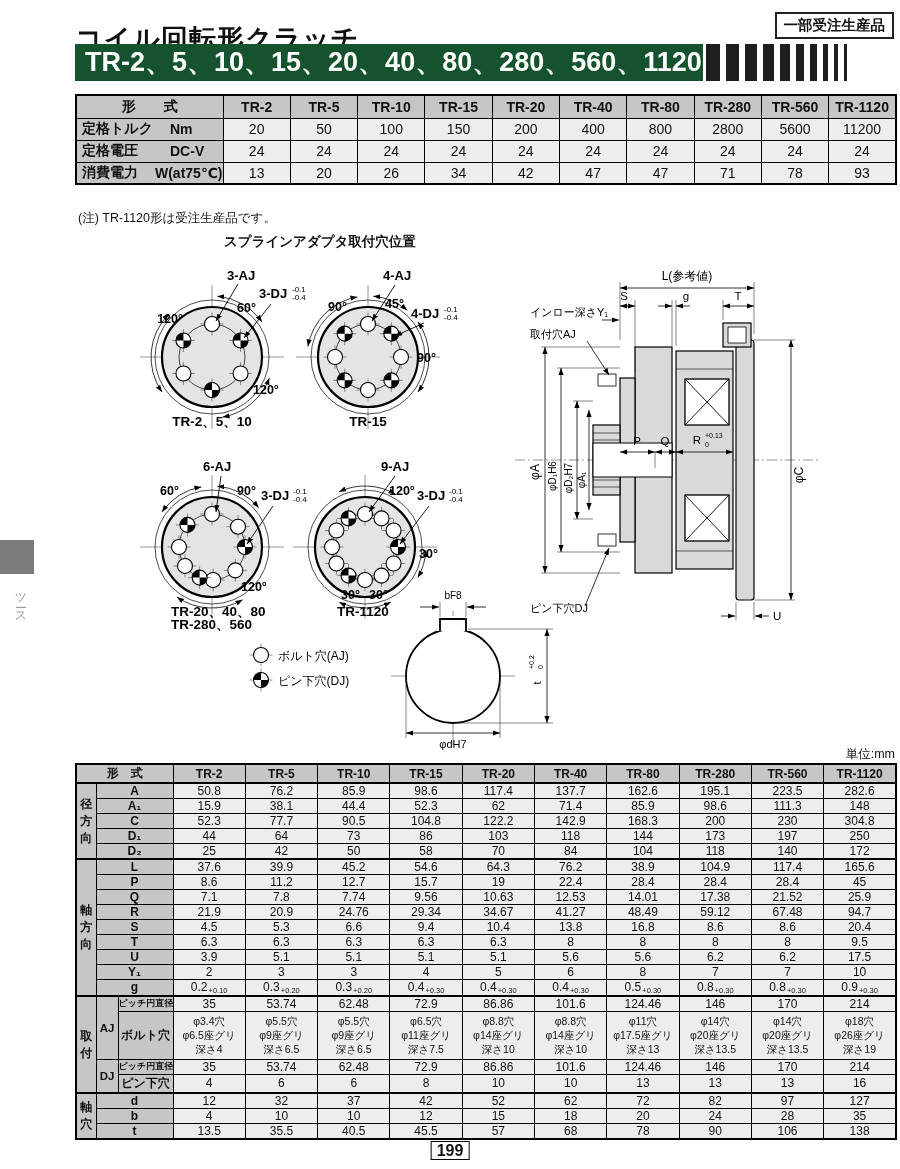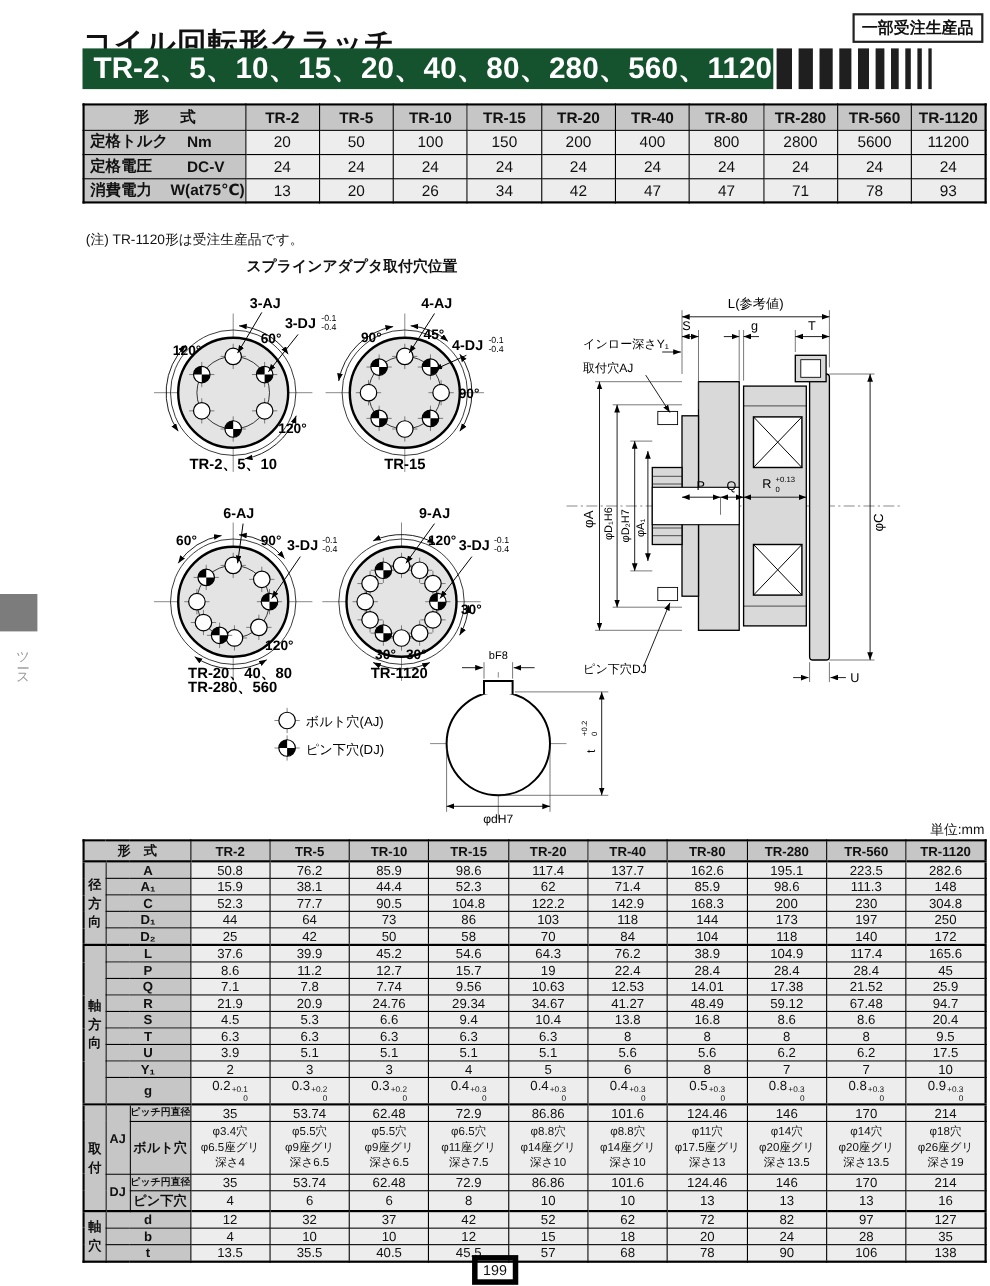--- a/index.html
+++ b/index.html
@@ -36,24 +36,24 @@
   .dim tr.hd{height:17px;}
   .dim tr.tall{height:48px;}
   .dim th{background:#c6c6c6;font-weight:700;}
   .dim th.sub{font-size:11.5px;}
   .dim th.lbl{font-size:12px;}
   .dim th.lbl.sm{font-size:9px;margin-top:40px;}
   .dim td{background:#ededed;text-align:center;}
   .dim tr.gt th,.dim tr.gt td{border-top:2px solid #000;}
   .dim tr.tall td{font-size:10.5px;line-height:1.35;}
   .vt{display:flex;flex-direction:column;align-items:center;gap:5px;font-weight:700;line-height:1;}
-  .tol{display:inline-flex;flex-direction:column;font-size:7.5px;line-height:1.05;vertical-align:-2px;margin-left:1px;text-align:left;align-items:flex-end;}
-
-  .pagenum{position:absolute;left:50%;transform:translateX(-50%);top:1141px;border:5px solid #000000;
-           padding:0 5px;font-size:13px;line-height:17px;}
+  .tol{display:inline-flex;flex-direction:row;font-size:7.5px;line-height:1.05;vertical-align:-2px;margin-left:1px;text-align:left;}
+
+  .pagenum{position:absolute;left:50%;transform:translateX(-50%);top:1141px;border:1px solid #000000;
+           padding:0 5px;font-size:16px;line-height:17px;font-weight:bold;}
 
   .tab-sq{position:absolute;left:0;top:540px;width:34px;height:34px;background:#7c7c7c;}
   .tab-tx{position:absolute;left:12px;top:584px;writing-mode:vertical-rl;font-size:12px;color:#999;letter-spacing:3px;}
 
   svg{font-family:inherit;}
   svg text{fill:#000;}
 </style>
 </head>
 <body>
 

